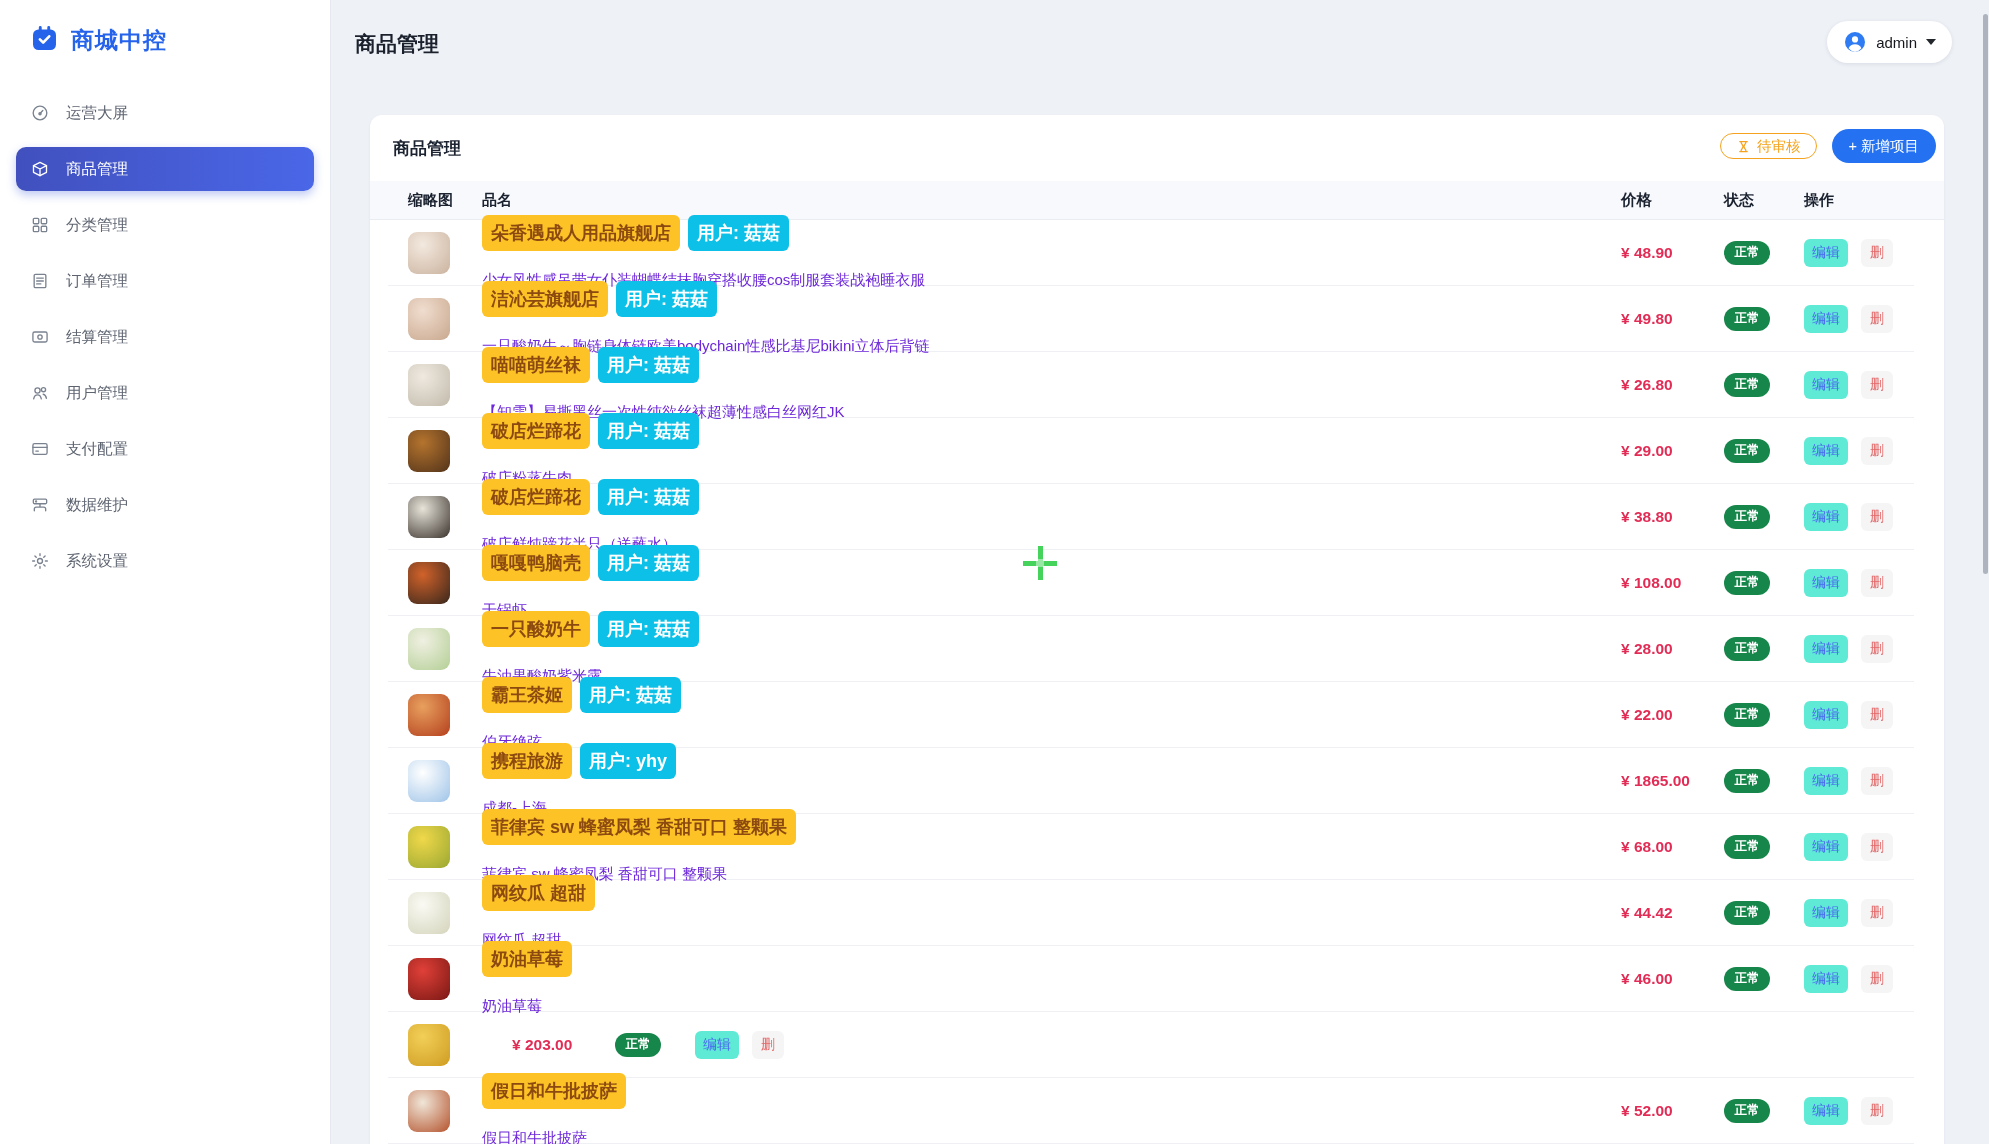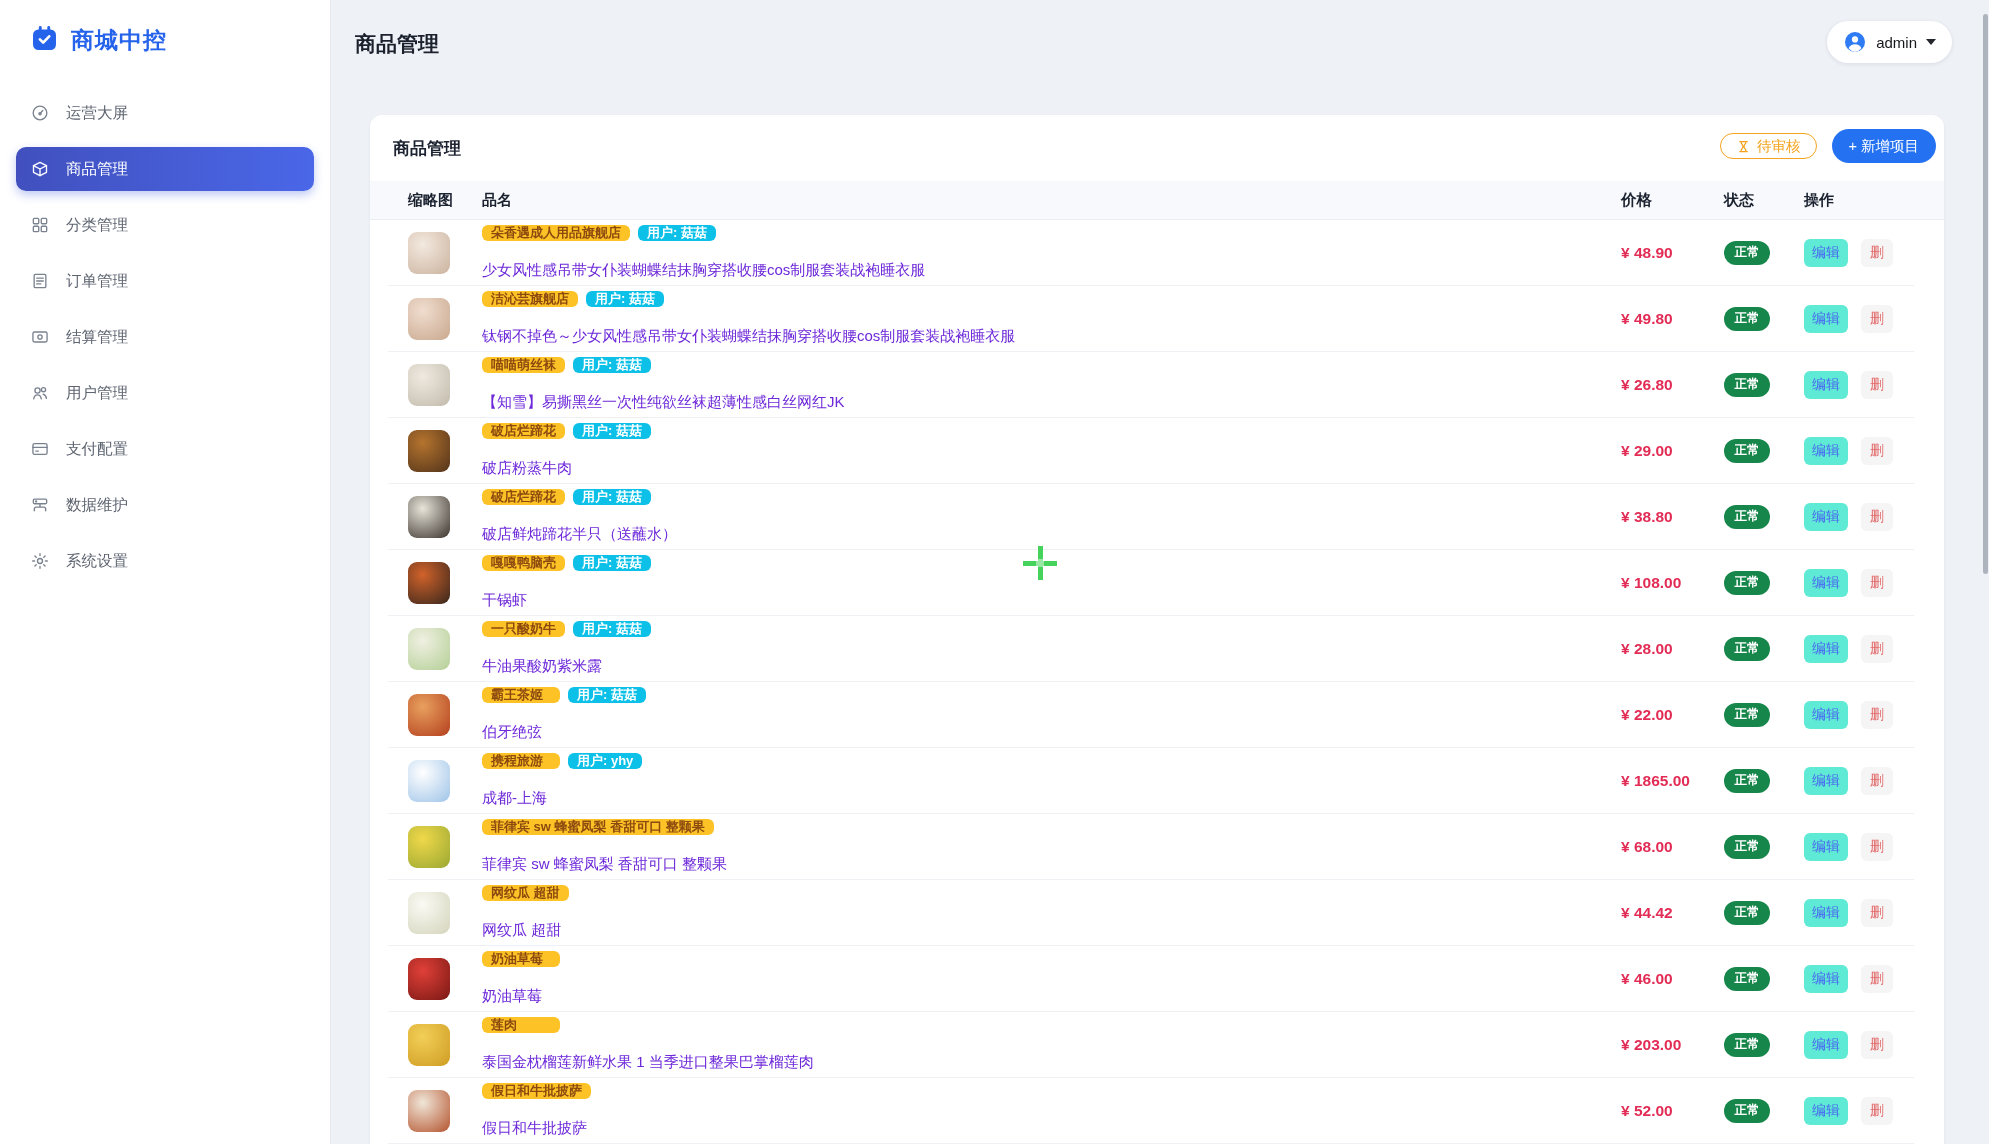--- a/index.html
+++ b/index.html
@@ -49,22 +49,22 @@
   .rows{padding:0 30px 0 18px;}
   .trow{display:flex;align-items:center;height:65px;border-bottom:1px solid #eef0f4;}
   .col-thumb{width:74px;min-width:74px;padding-left:20px;}
   .col-name{flex:1;min-width:0;padding-right:16px;}
   .col-price{width:133px;min-width:133px;padding-left:30px;box-sizing:border-box;
     font-size:15.5px;font-weight:bold;color:var(--price-red);}
   .col-status{width:80px;min-width:80px;}
   .col-actions{width:110px;min-width:110px;display:flex;gap:13px;}
   .thumb{width:42px;height:42px;border-radius:9px;}
   .tags{display:flex;align-items:center;}
-  .tag{display:inline-flex;align-items:center;height:16px;padding:0 9px;border-radius:6px;
-    font-size:13px;font-weight:bold;margin-right:8px;white-space:nowrap;}
+  .tag{display:inline-flex;align-items:center;height:22px;padding:7px 9px;border-radius:6px;
+    font-size:18px;font-weight:bold;margin-right:8px;white-space:nowrap;}
   .tag-shop{background:var(--tag-yellow);color:var(--tag-yellow-text);min-width:60px;}
   .tag-user{background:var(--tag-cyan);color:#fff;}
   .pname{margin-top:20px;font-size:15px;color:#6d28d9;white-space:nowrap;overflow:hidden;}
   .badge{display:inline-flex;align-items:center;justify-content:center;min-width:46px;height:24px;
     border-radius:12px;background:var(--green);color:#fff;font-size:12.5px;font-weight:bold;box-sizing:border-box;padding:0 8px;}
   .btn-edit,.btn-del{height:28px;border:none;border-radius:6px;font-size:14px;cursor:pointer;font-family:inherit;}
   .btn-edit{width:44px;background:#5eead4;color:#4a68f0;}
   .btn-del{width:32px;background:#f6f5f6;color:#e26868;}
 
   
@@ -241,21 +241,21 @@
   </div>
           <div class="trow">
     <div class="col-thumb">
               <div class="thumb" style="background: radial-gradient(circle at 35% 30%, rgb(240, 221, 207), rgb(201, 168, 142));"></div>
             </div>
     <div class="col-name">
       <div class="tags">
         <span class="tag tag-shop">洁沁芸旗舰店</span>
         <span class="tag tag-user">用户: 菇菇</span>
       </div>
-      <div class="pname">钛钢不掉色～少女风性感吊带女仆装蝴蝶结抹胸穿搭收腰cos制服套装战袍睡衣服</div>
+      <div class="pname">一只酸奶牛～胸链身体链欧美bodychain性感比基尼bikini立体后背链</div>
     </div>
     <div class="col-price">¥ 49.80</div>
     <div class="col-status"><span class="badge">正常</span></div>
     <div class="col-actions">
       <button class="btn-edit">编辑</button>
       <button class="btn-del">删</button>
     </div>
   </div>
           <div class="trow">
     <div class="col-thumb">
@@ -434,27 +434,20 @@
     <div class="col-status"><span class="badge">正常</span></div>
     <div class="col-actions">
       <button class="btn-edit">编辑</button>
       <button class="btn-del">删</button>
     </div>
   </div>
           <div class="trow">
     <div class="col-thumb">
               <div class="thumb" style="background: radial-gradient(circle at 35% 30%, rgb(242, 207, 88), rgb(207, 156, 34));"></div>
             </div>
-    <div class="col-name">
-      <div class="tags">
-        <span class="tag tag-shop">莲肉</span>
-
-      </div>
-      <div class="pname">泰国金枕榴莲新鲜水果 1 当季进口整果巴掌榴莲肉</div>
-    </div>
     <div class="col-price">¥ 203.00</div>
     <div class="col-status"><span class="badge">正常</span></div>
     <div class="col-actions">
       <button class="btn-edit">编辑</button>
       <button class="btn-del">删</button>
     </div>
   </div>
           <div class="trow">
     <div class="col-thumb">
               <div class="thumb" style="background: radial-gradient(circle at 35% 30%, rgb(240, 230, 216), rgb(180, 84, 46));"></div>

